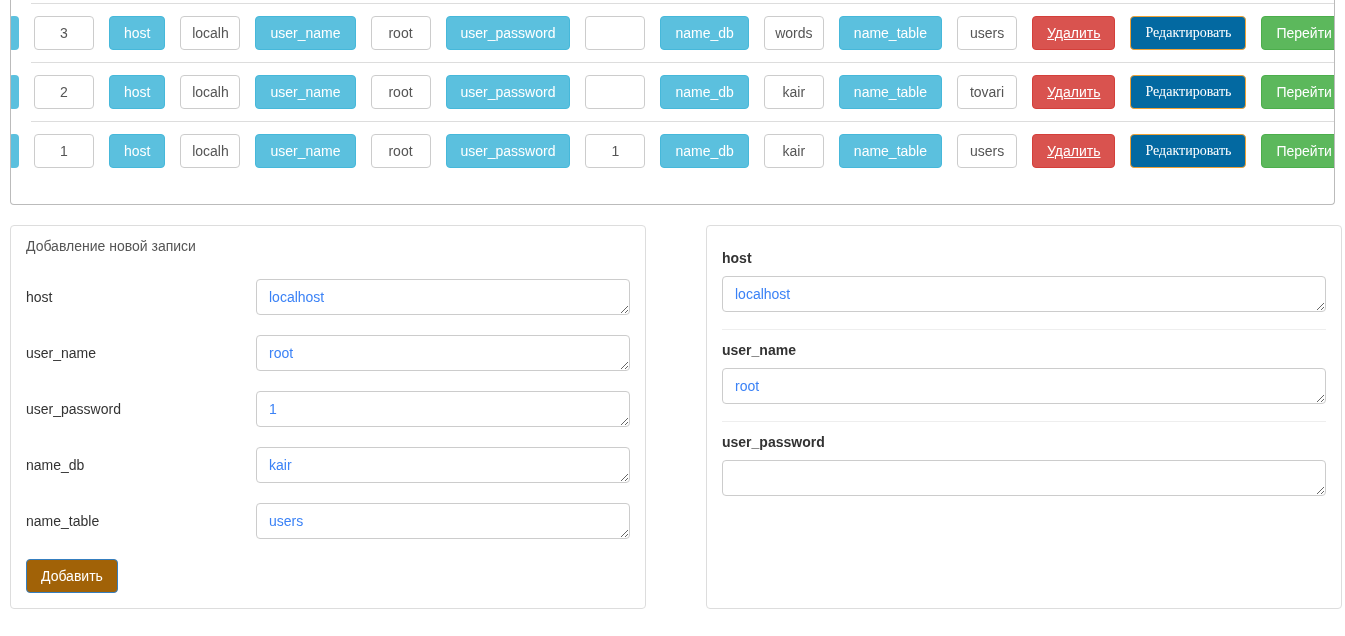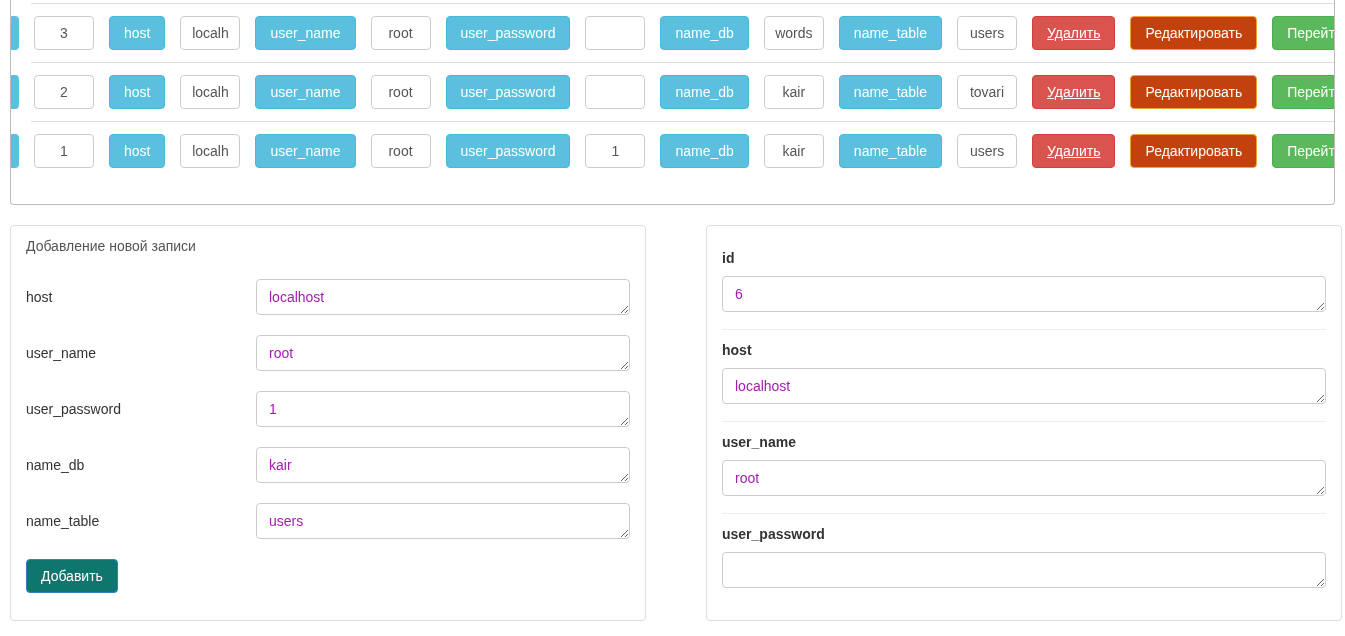--- a/index.html
+++ b/index.html
@@ -76,23 +76,23 @@
     padding: 0 14px;
     display: inline-flex;
     align-items: center;
     justify-content: center;
     color: #fff;
     cursor: pointer;
     flex: 0 0 auto;
     font-size: 14px;
   }
   .btn-danger  { background:#d9534f; border-color:#d43f3a;text-decoration:underline; }
-  .btn-warning { background:#c2410c; border-color:#eea236; }
+  .btn-warning { background:#0369a1; border-color:#eea236;font-family:Liberation Serif, serif; }
   .btn-success { background:#5cb85c; border-color:#4cae4c; }
-  .btn-primary { background:#0f766e; border-color:#357ebf; }
+  .btn-primary { background:#a16207; border-color:#357ebf; }
 
   .lower {
     display: flex;
     gap: 60px;
     padding: 0 10px;
   }
   .panel {
     border: 1px solid #ddd;
     border-radius: 4px;
     background: #fff;
@@ -116,21 +116,21 @@
     font-size: 14px;
   }
   .form-control {
     flex: 1;
     height: 38px;
     border: 1px solid #ccc;
     border-radius: 4px;
     padding: 6px 12px;
     font-family: inherit;
     font-size: 14px;
-    color: #a21caf;
+    color: #3b82f6;
     resize: both;
     overflow: auto;
   }
   textarea.form-control {
     height: 36px;
     line-height: 1.4;
     padding-top: 8px;
   }
   .panel-b .field-block {
     border-top: 1px solid #eee;
@@ -236,24 +236,20 @@
     </div>
 
     <div style="margin-top:10px;">
       <div class="btn btn-primary">Добавить</div>
     </div>
   </div>
 
   <div class="panel panel-b">
 
     <div class="field-block">
-      <div class="field-label">id</div>
-      <textarea class="form-control" style="">6</textarea>
-    </div>
-    <div class="field-block">
       <div class="field-label">host</div>
       <textarea class="form-control" style="">localhost</textarea>
     </div>
     <div class="field-block">
       <div class="field-label">user_name</div>
       <textarea class="form-control" style="">root</textarea>
     </div>
     <div class="field-block">
       <div class="field-label">user_password</div>
       <textarea class="form-control" style=""></textarea>

